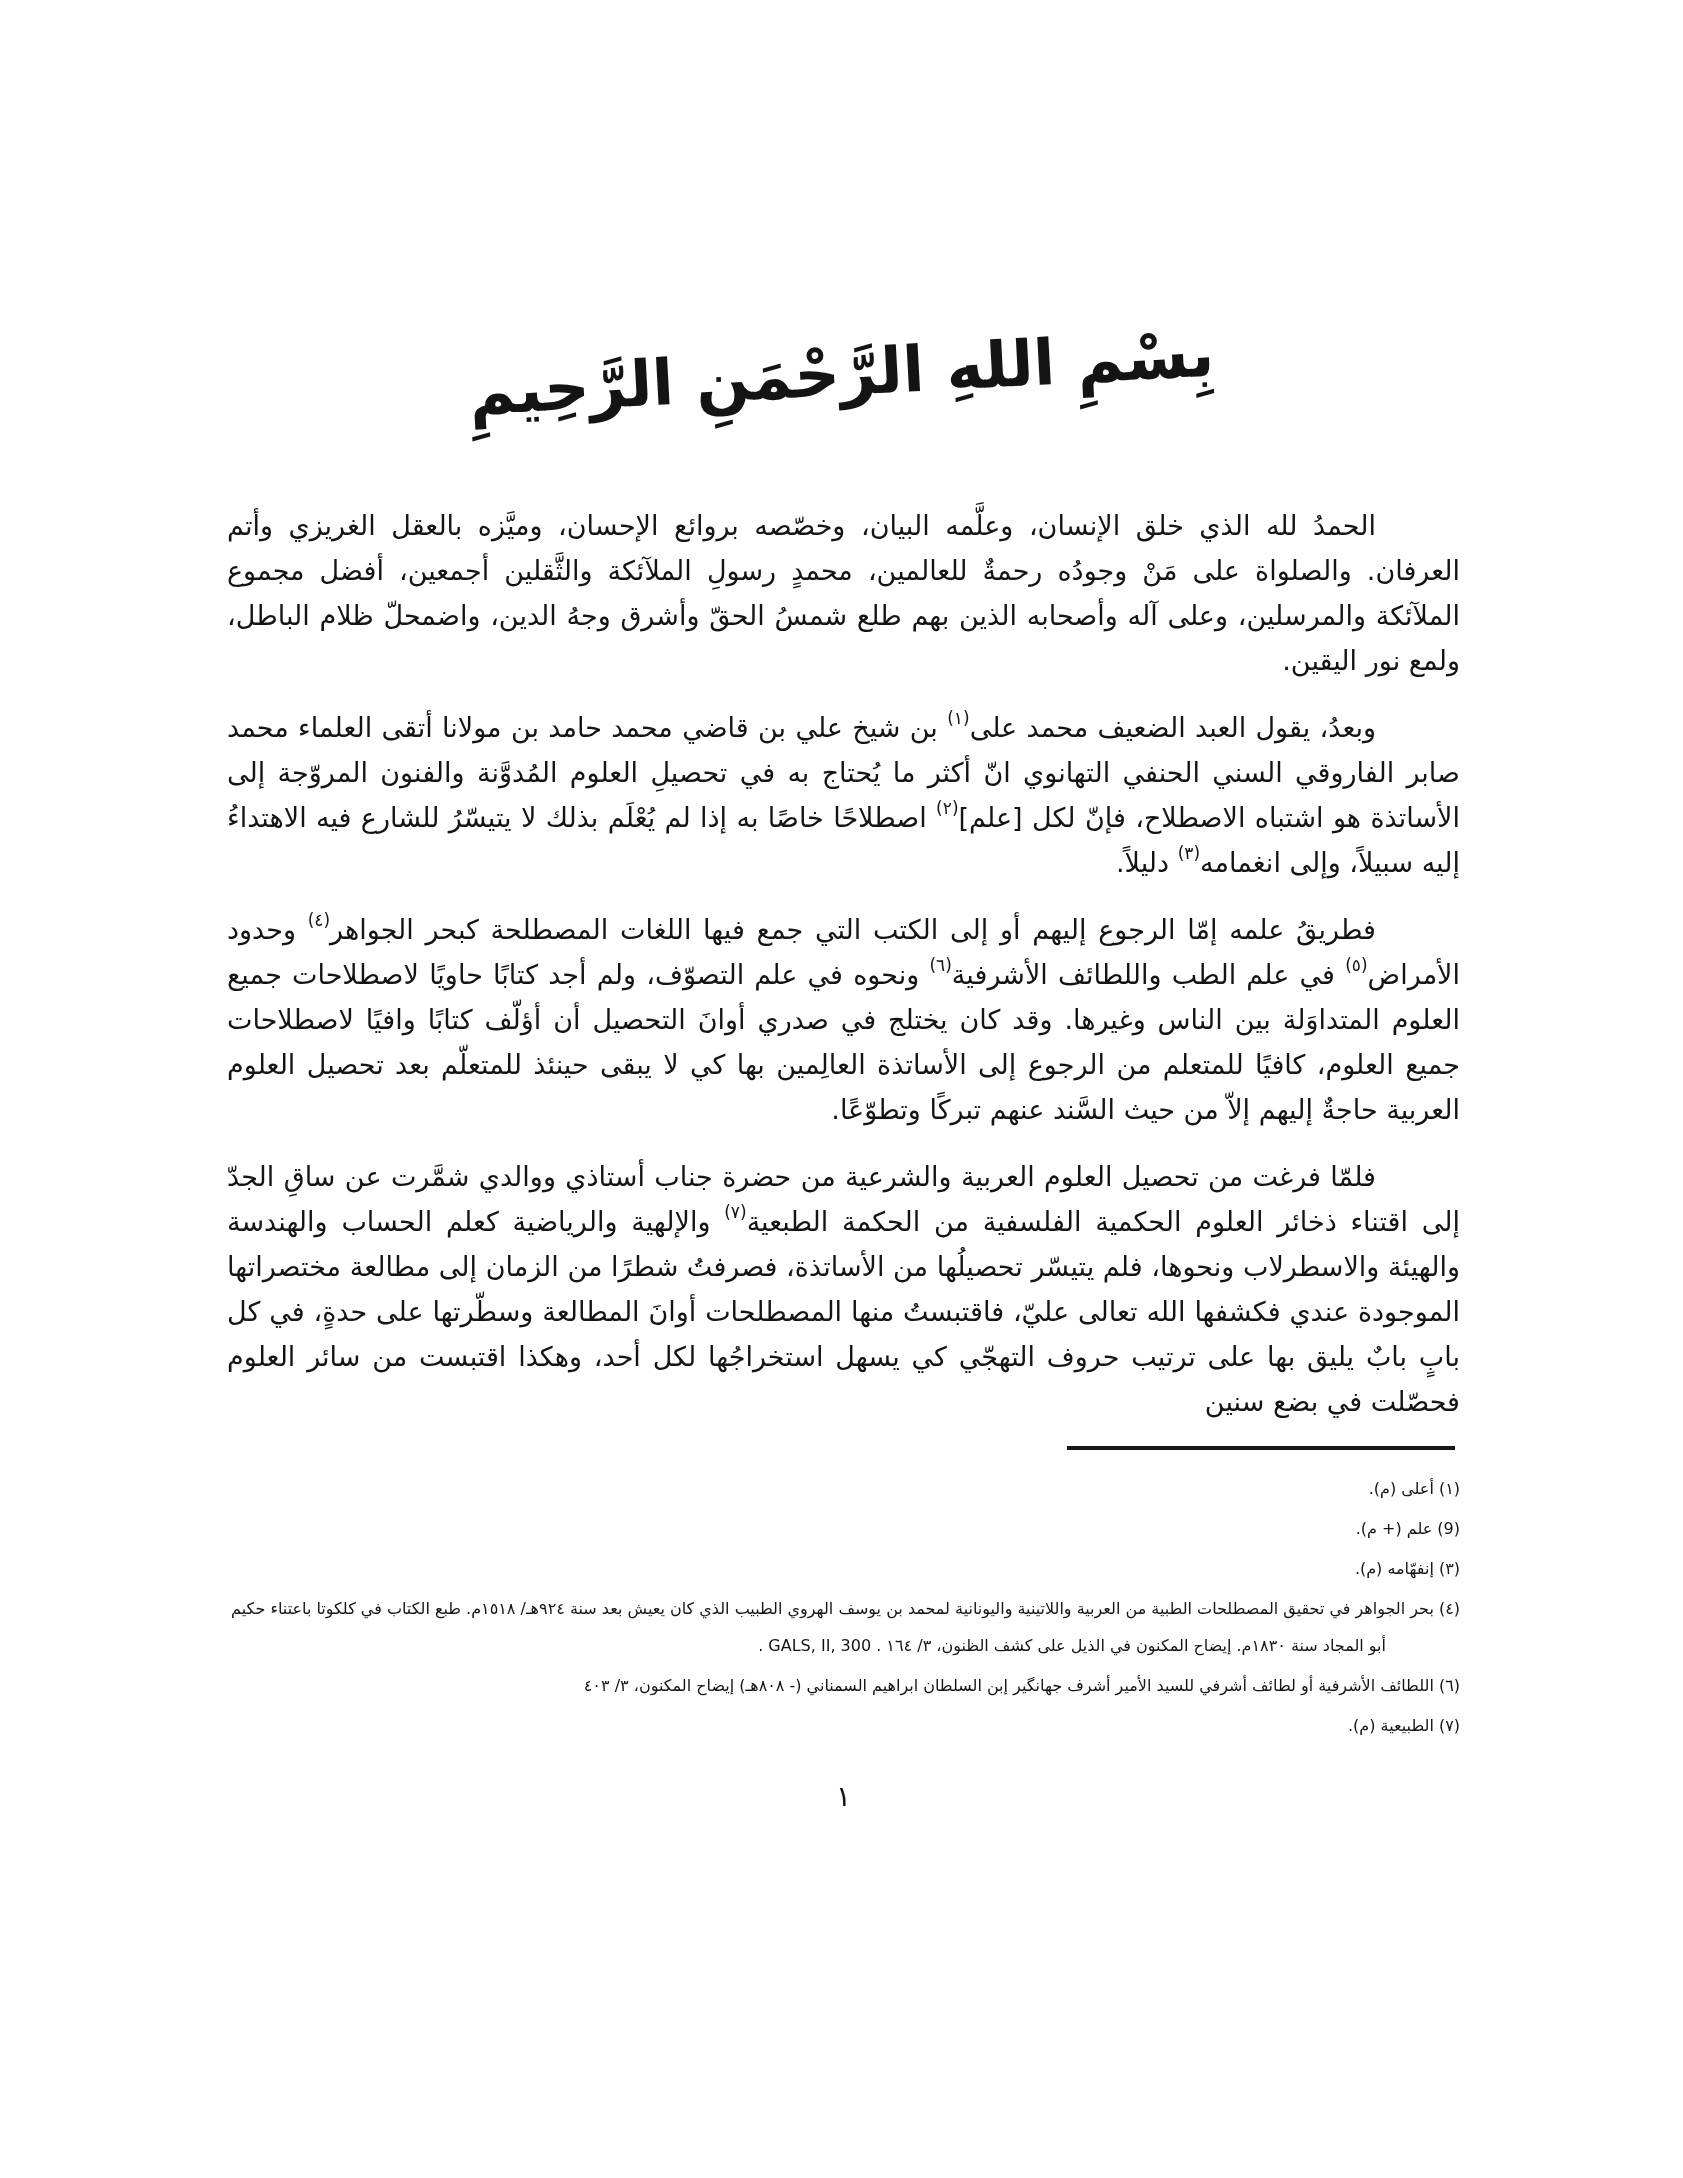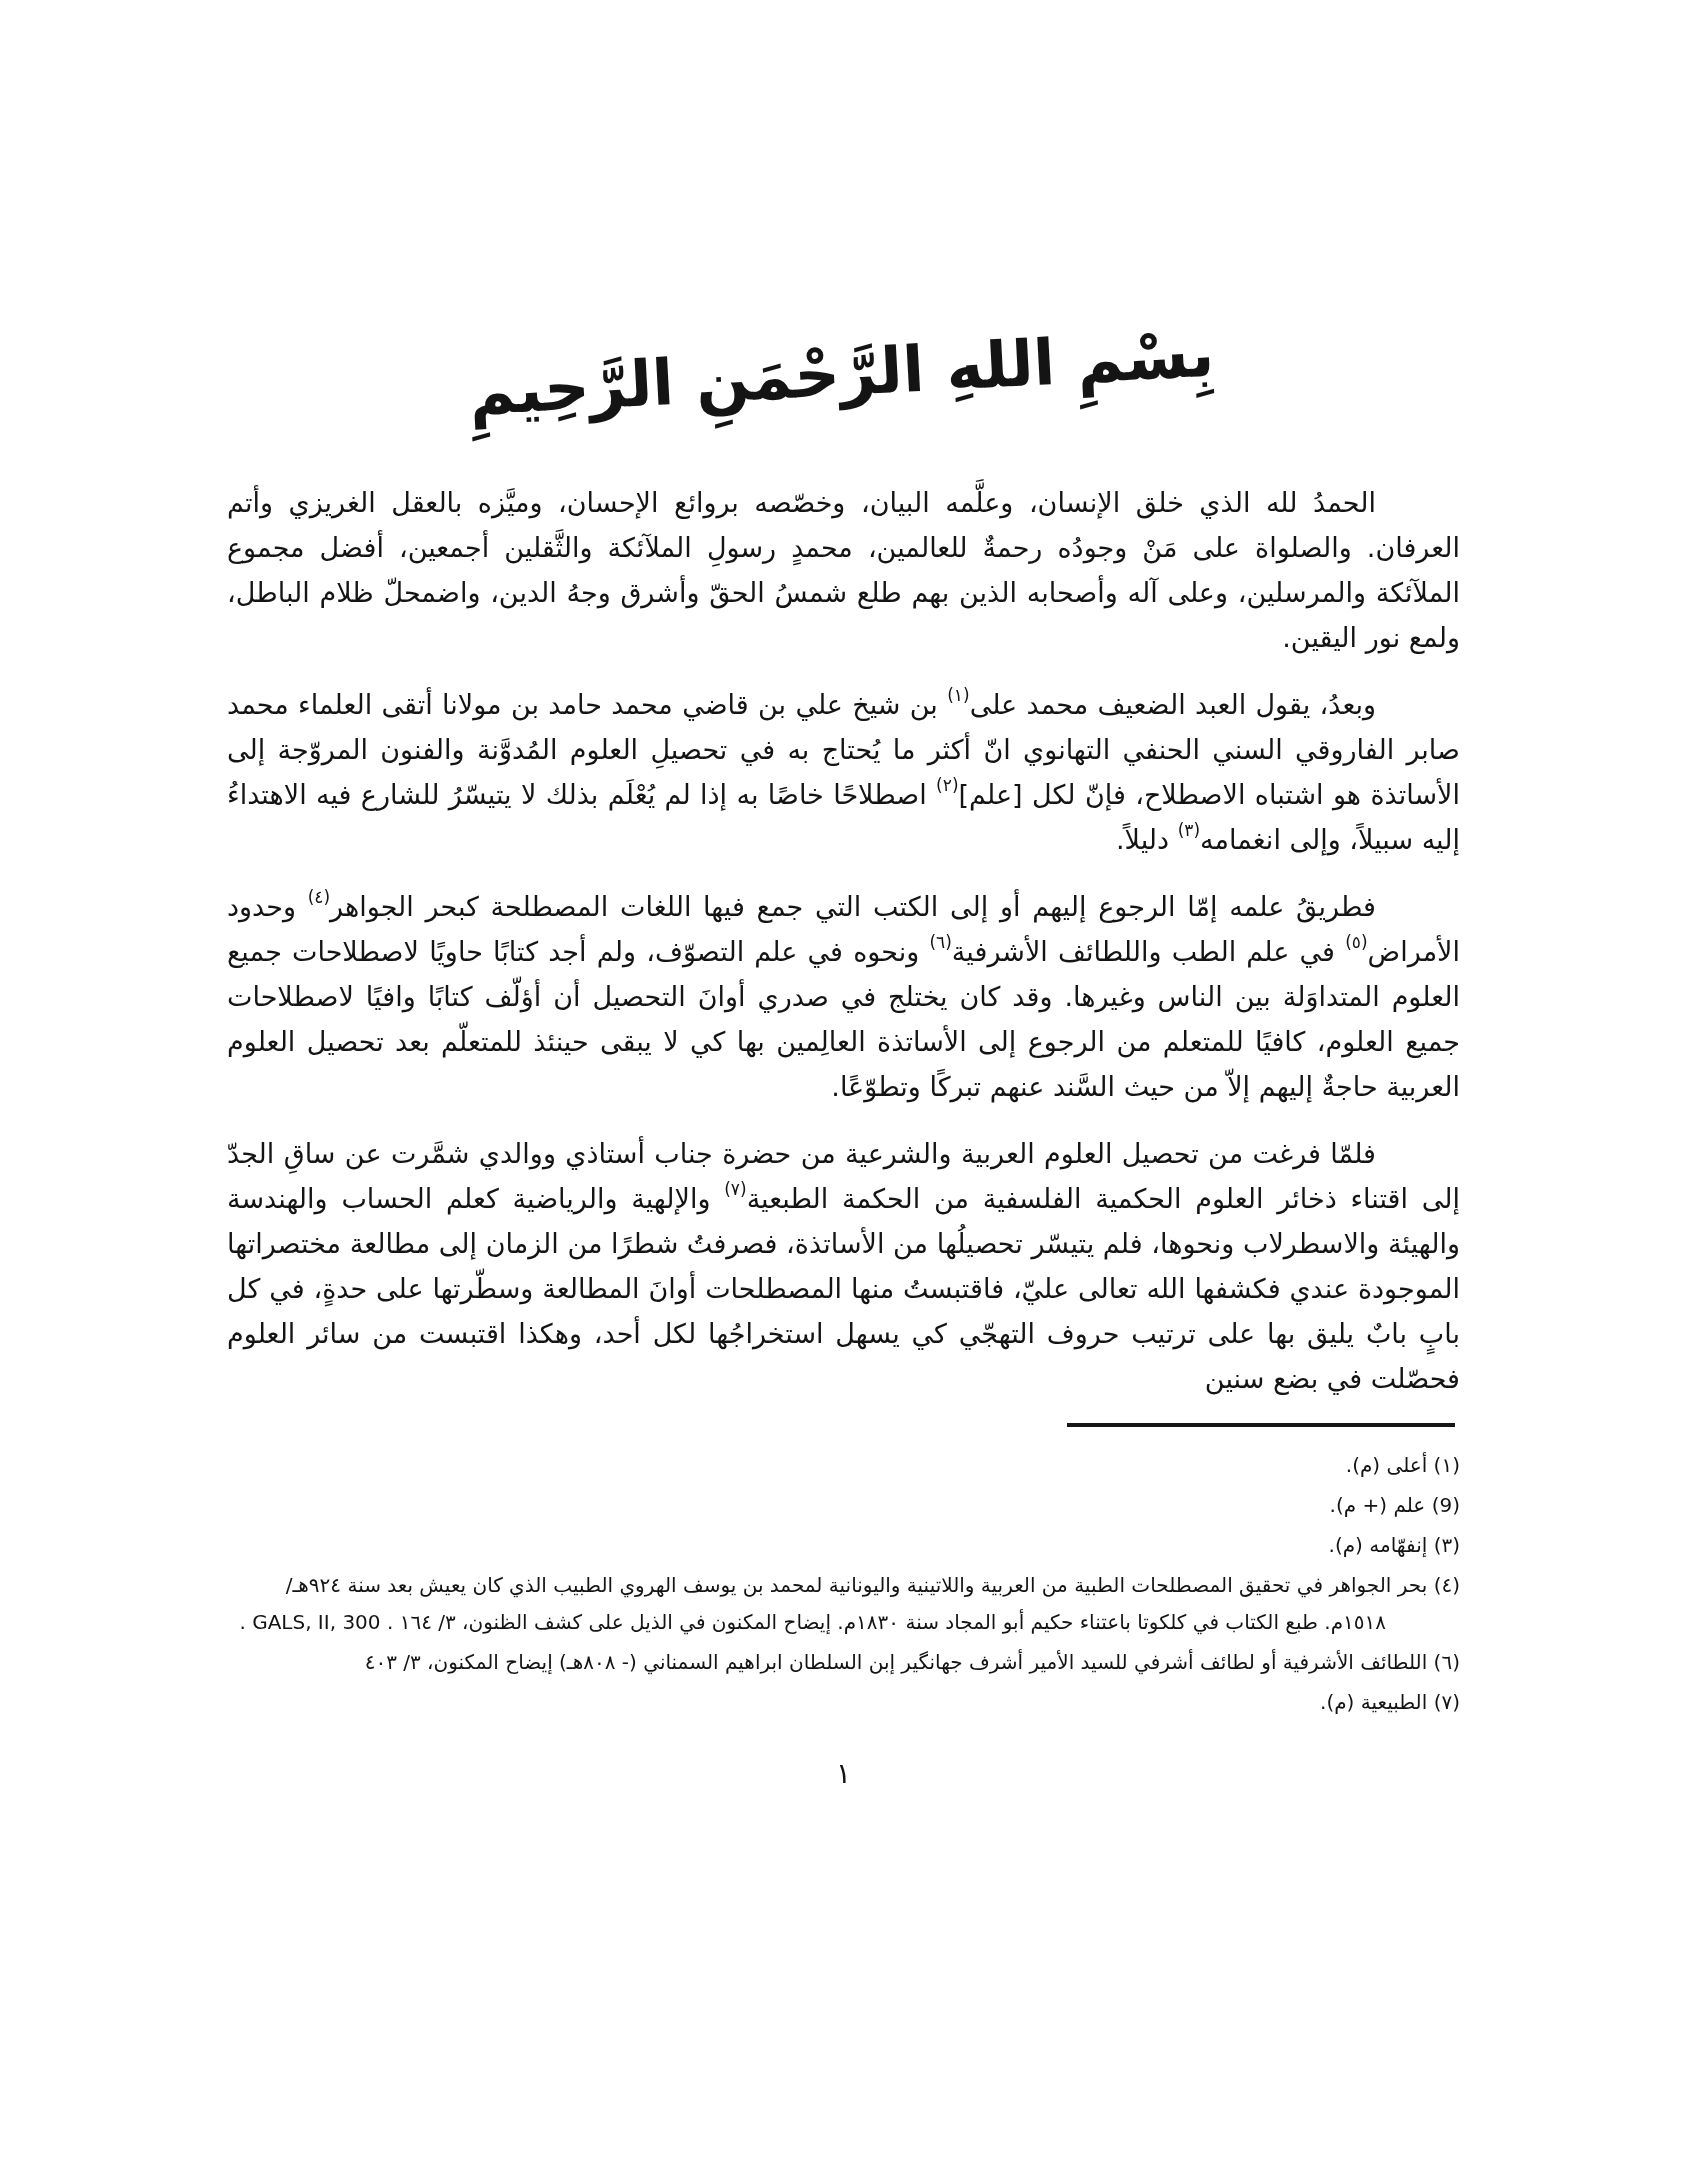--- a/index.html
+++ b/index.html
@@ -24,41 +24,41 @@
     width: 100%;
     text-align: center;
     direction: rtl;
     font-size: 63px;
     font-weight: bold;
     transform: rotate(-3deg);
     letter-spacing: 0;
   }
   .column {
     position: absolute;
-    top: 480px;
+    top: 503px;
     right: 223px;
     width: 1233px;
     direction: rtl;
   }
   .body-text p.para {
     margin: 0 0 22px 0;
     text-align: justify;
     text-indent: 84px;
     font-size: 27px;
     line-height: 45px;
   }
   .body-text p.para sup {
     font-size: 17px;
     line-height: 0;
     vertical-align: 13px;
   }
   .footnotes {
     margin-top: 6px;
     text-align: right;
-    font-size: 20px;
+    font-size: 16px;
     line-height: 37px;
   }
   .fn-rule {
     width: 388px;
     height: 4px;
     background: #161616;
     margin: 0 5px 20px auto; 
   }
   .fn {
     padding-right: 74px;

